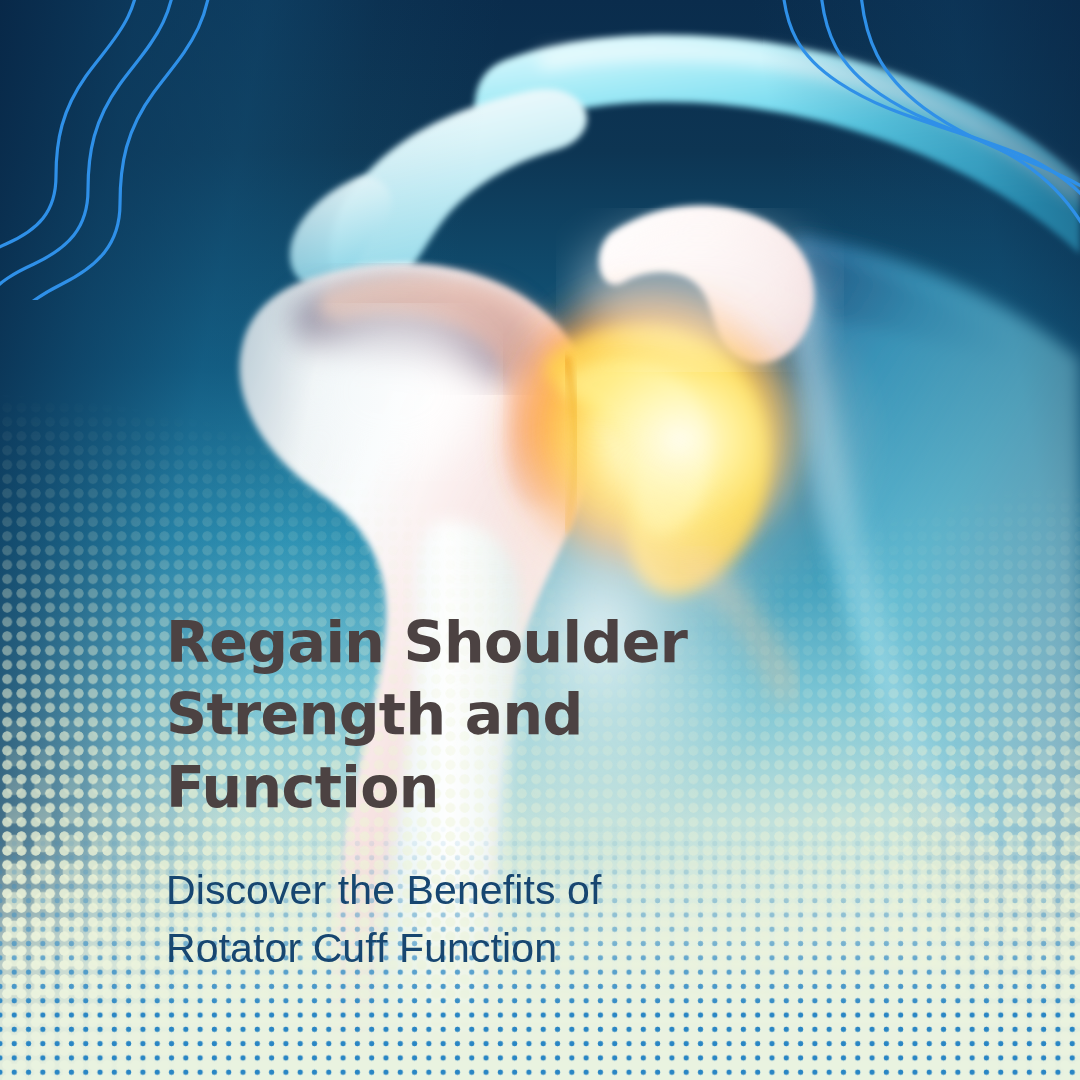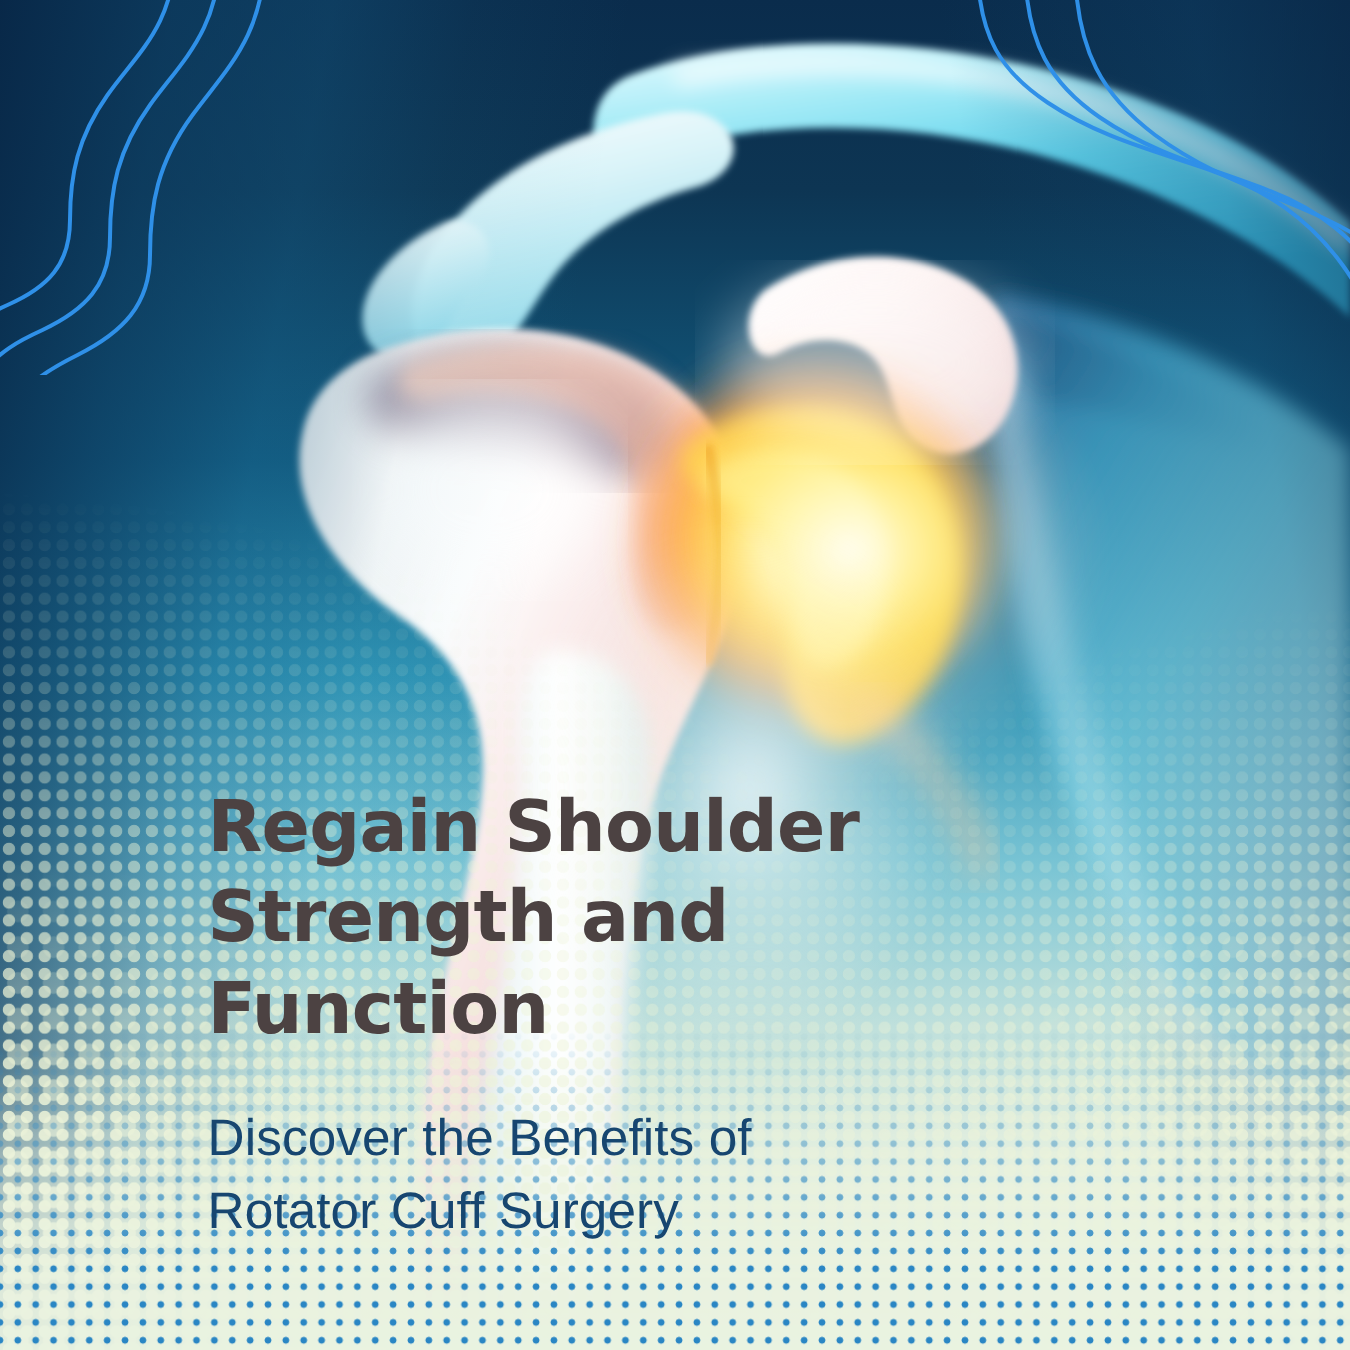--- a/index.html
+++ b/index.html
@@ -133,21 +133,20 @@
     -webkit-mask-image: linear-gradient(180deg, rgba(0,0,0,0) 76%, rgba(0,0,0,0.5) 86%, rgba(0,0,0,1) 94%, rgba(0,0,0,1) 100%);
     mask-image: linear-gradient(180deg, rgba(0,0,0,0) 76%, rgba(0,0,0,0.5) 86%, rgba(0,0,0,1) 94%, rgba(0,0,0,1) 100%);
   }
 
   
   .textblock {
     position: absolute;
     left: 166px;
     top: 606px;
     width: 640px;
-    margin-top: 20px;
   }
   .headline {
     margin: 0;
     font-family: "DejaVu Sans", sans-serif;
     font-weight: 700;
     font-size: 57px;
     line-height: 1.27;
     letter-spacing: -0.6px;
     color: #4c4242;
     white-space: pre-line;
@@ -337,16 +336,16 @@
   <svg class="waves tr" viewBox="0 0 330 330" aria-hidden="true">
     <path d="M26 -16 C26 44 46 72 82 96 C124 124 166 134 212 150 C258 166 292 190 318 226 C334 248 342 268 346 292"></path>
     <path d="M64 -16 C64 50 86 82 124 108 C168 138 212 148 258 166 C300 182 330 206 352 242"></path>
     <path d="M104 -16 C104 56 128 92 168 122 C214 156 260 168 306 190 C342 207 366 228 382 254"></path>
   </svg>
 
   <div class="textblock">
     <h1 class="headline">Regain Shoulder
 Strength and Function</h1>
     <p class="subheadline">Discover the Benefits of
-Rotator Cuff Surgery</p>
+Rotator Cuff Function</p>
   </div>
 
 </div>
 
 </body></html>

